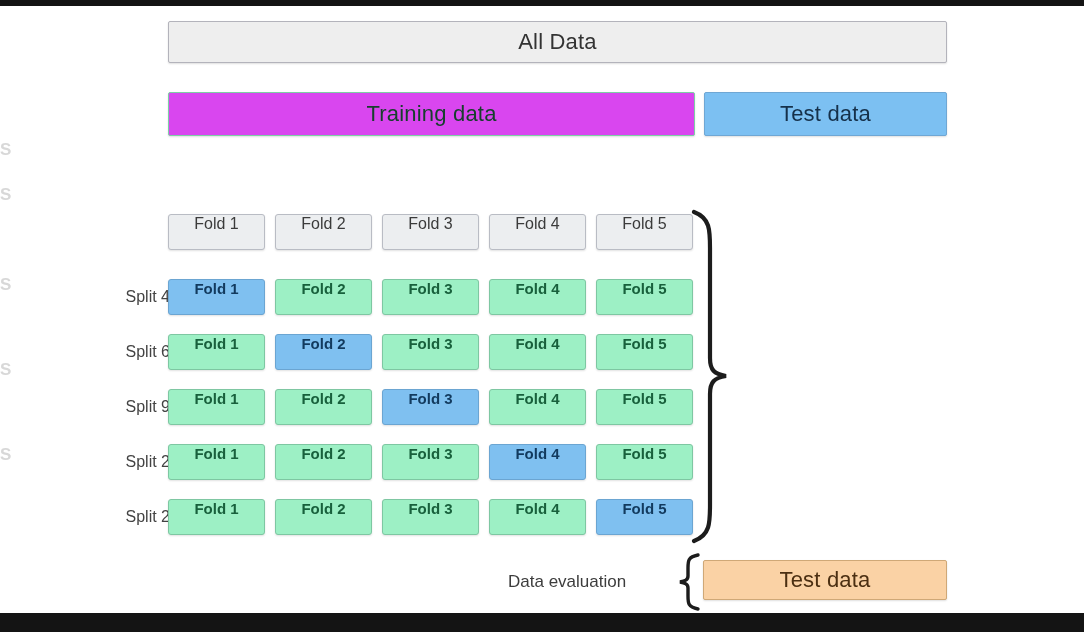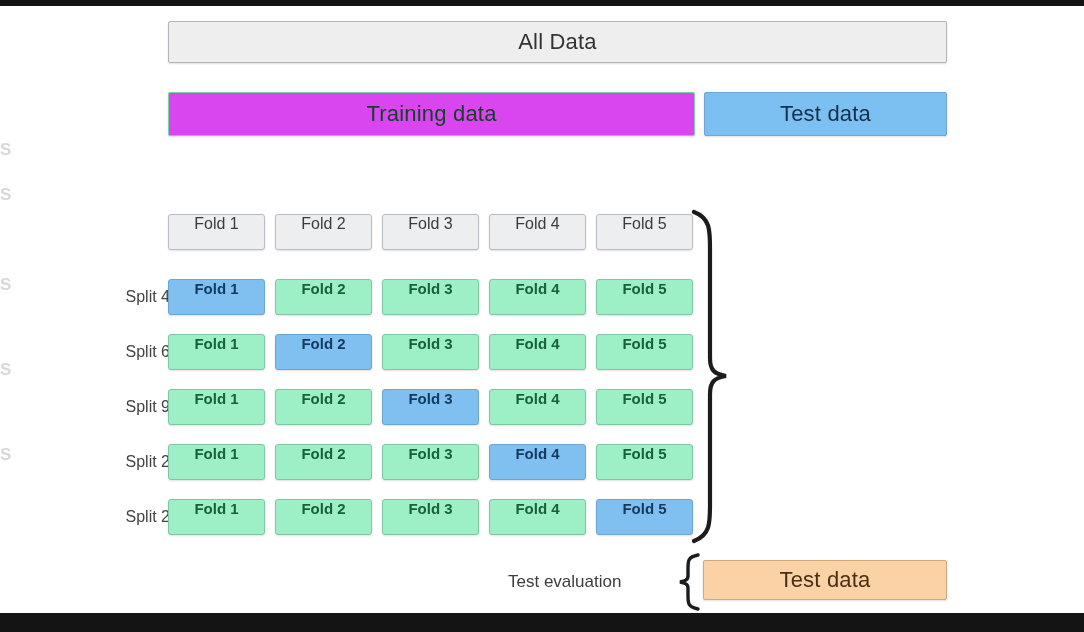--- a/index.html
+++ b/index.html
@@ -260,21 +260,21 @@
     <path d="M 6 4
              C 22 10, 22 22, 22 40
              L 22 150
              C 22 162, 26 166, 38 168
              C 26 170, 22 174, 22 186
              L 22 297
              C 22 315, 22 327, 6 333" fill="none" stroke="#1c1c1c" stroke-width="4.2" stroke-linecap="round"></path>
   </svg>
 
 
-  <div class="side-note" style="left:508px; top:572px;">Test evaluation</div>
+  <div class="side-note" style="left:508px; top:572px;">Data evaluation</div>
 
   <svg class="brace" style="left:676px; top:552px;" width="32" height="60" viewBox="0 0 32 60">
     <path d="M 22 3
              C 12 5, 12 9, 12 16
              L 12 24
              C 12 28, 9 29, 4 30
              C 9 31, 12 32, 12 36
              L 12 44
              C 12 51, 12 55, 22 57" fill="none" stroke="#1c1c1c" stroke-width="3.4" stroke-linecap="round"></path>
   </svg>

